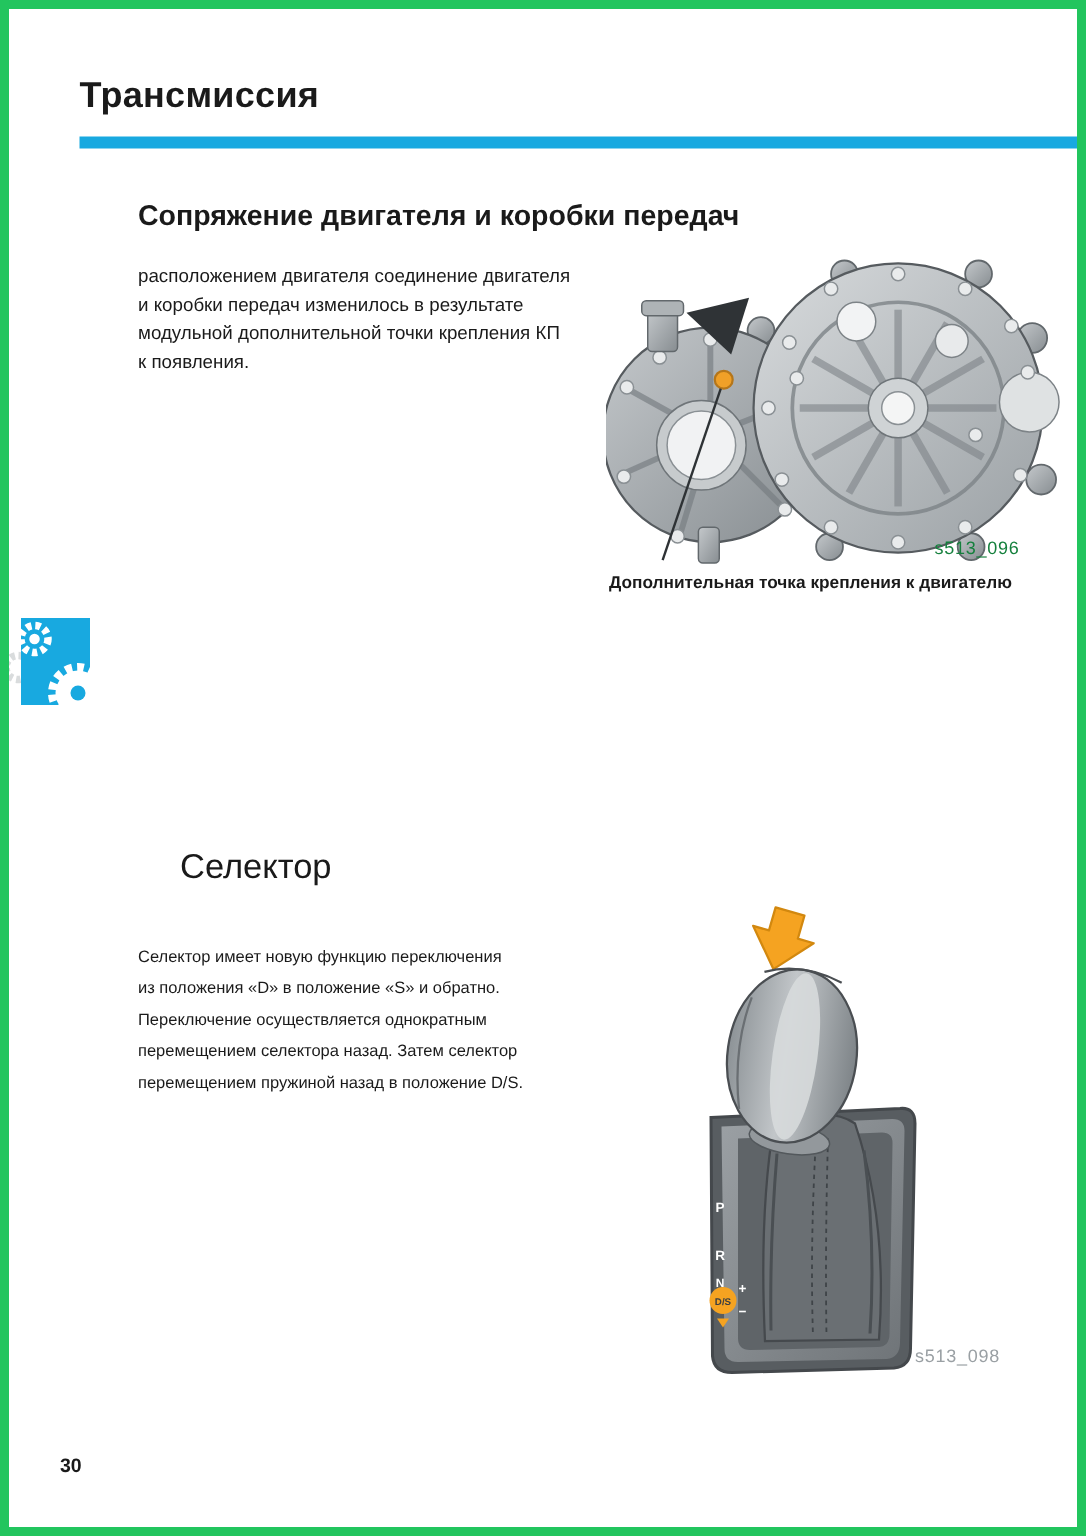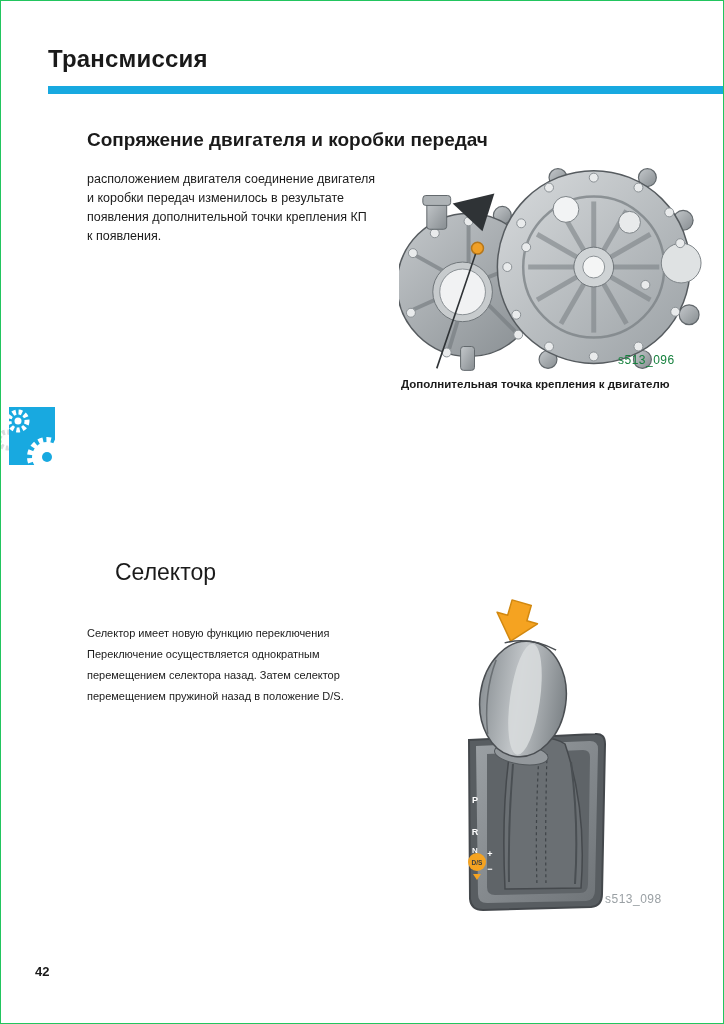--- a/index.html
+++ b/index.html
@@ -1,20 +1,20 @@
 <!DOCTYPE html>
 <html><head>
 <meta charset="utf-8">
 <style>
   html,body{margin:0;padding:0;background:#e8e8e8;}
   .page{
     position:relative;
     width:724px;height:1024px;
     background:#ffffff;
-    border:1px solid #22c55e;
+    border:6px solid #22c55e;
     box-sizing:border-box;
     font-family:"Liberation Sans", sans-serif;
     color:#1a1a1a;
     overflow:hidden;
     margin:0 auto;
   }
   .h1{
     position:absolute;left:47px;top:44px;
     font-size:24px;font-weight:bold;letter-spacing:.2px;
   }
@@ -63,21 +63,21 @@
 
 <div class="page">
 
   <div class="h1">Трансмиссия</div>
   <div class="rule"></div>
 
   <div class="h2-1">Сопряжение двигателя и коробки передач</div>
   <div class="body1">
     <div>расположением двигателя соединение двигателя</div>
     <div>и коробки передач изменилось в результате</div>
-    <div>появления дополнительной точки крепления КП</div>
+    <div>модульной дополнительной точки крепления КП</div>
     <div>к появления.</div>
   </div>
 
   <div class="fig1">
     <svg width="308" height="215" viewBox="0 0 310 215">
       <defs>
         <linearGradient id="met1" x1="0" y1="0" x2="1" y2="1">
           <stop offset="0" stop-color="#d8dbdd"></stop>
             <stop offset="1" stop-color="#9aa0a4"></stop>
         </linearGradient>
@@ -185,20 +185,21 @@
         <circle cx="46" cy="53" r="15" fill="#ffffff"></circle>
         <circle cx="46" cy="53" r="17" fill="none" stroke="#ffffff" stroke-width="6" stroke-dasharray="4.5 3.4"></circle>
         <circle cx="46" cy="53" r="5" fill="#18a9e0"></circle>
       </g>
     </svg>
   </div>
 
   <div class="h2-2">Селектор</div>
   <div class="body2">
     <div>Селектор имеет новую функцию переключения</div>
+    <div>из положения «D» в положение «S» и обратно.</div>
     <div>Переключение осуществляется однократным</div>
     <div>перемещением селектора назад. Затем селектор</div>
     <div>перемещением пружиной назад в положение D/S.</div>
   </div>
 
   <div class="fig2">
     <svg width="210" height="325" viewBox="0 0 210 325">
       <defs>
         <linearGradient id="knob" x1="0" y1="0" x2="1" y2="0">
           <stop offset="0" stop-color="#8d9397"></stop>
@@ -240,15 +241,15 @@
         <circle cx="24" cy="268" r="9" fill="#f5a321"></circle>
         <text x="24" y="271" font-size="6.5" fill="#3a3e41">D/S</text>
         <text x="37" y="263" font-size="9" fill="#ffffff">+</text>
         <text x="37" y="278" font-size="9" fill="#ffffff">−</text>
         <path d="M20,280 L28,280 L24,286 Z" fill="#f5a321"></path>
       </g>
     </svg>
   </div>
   <div class="fig2-label">s513_098</div>
 
-  <div class="pagenum">42</div>
+  <div class="pagenum">30</div>
 
 </div>
 
 </body></html>

